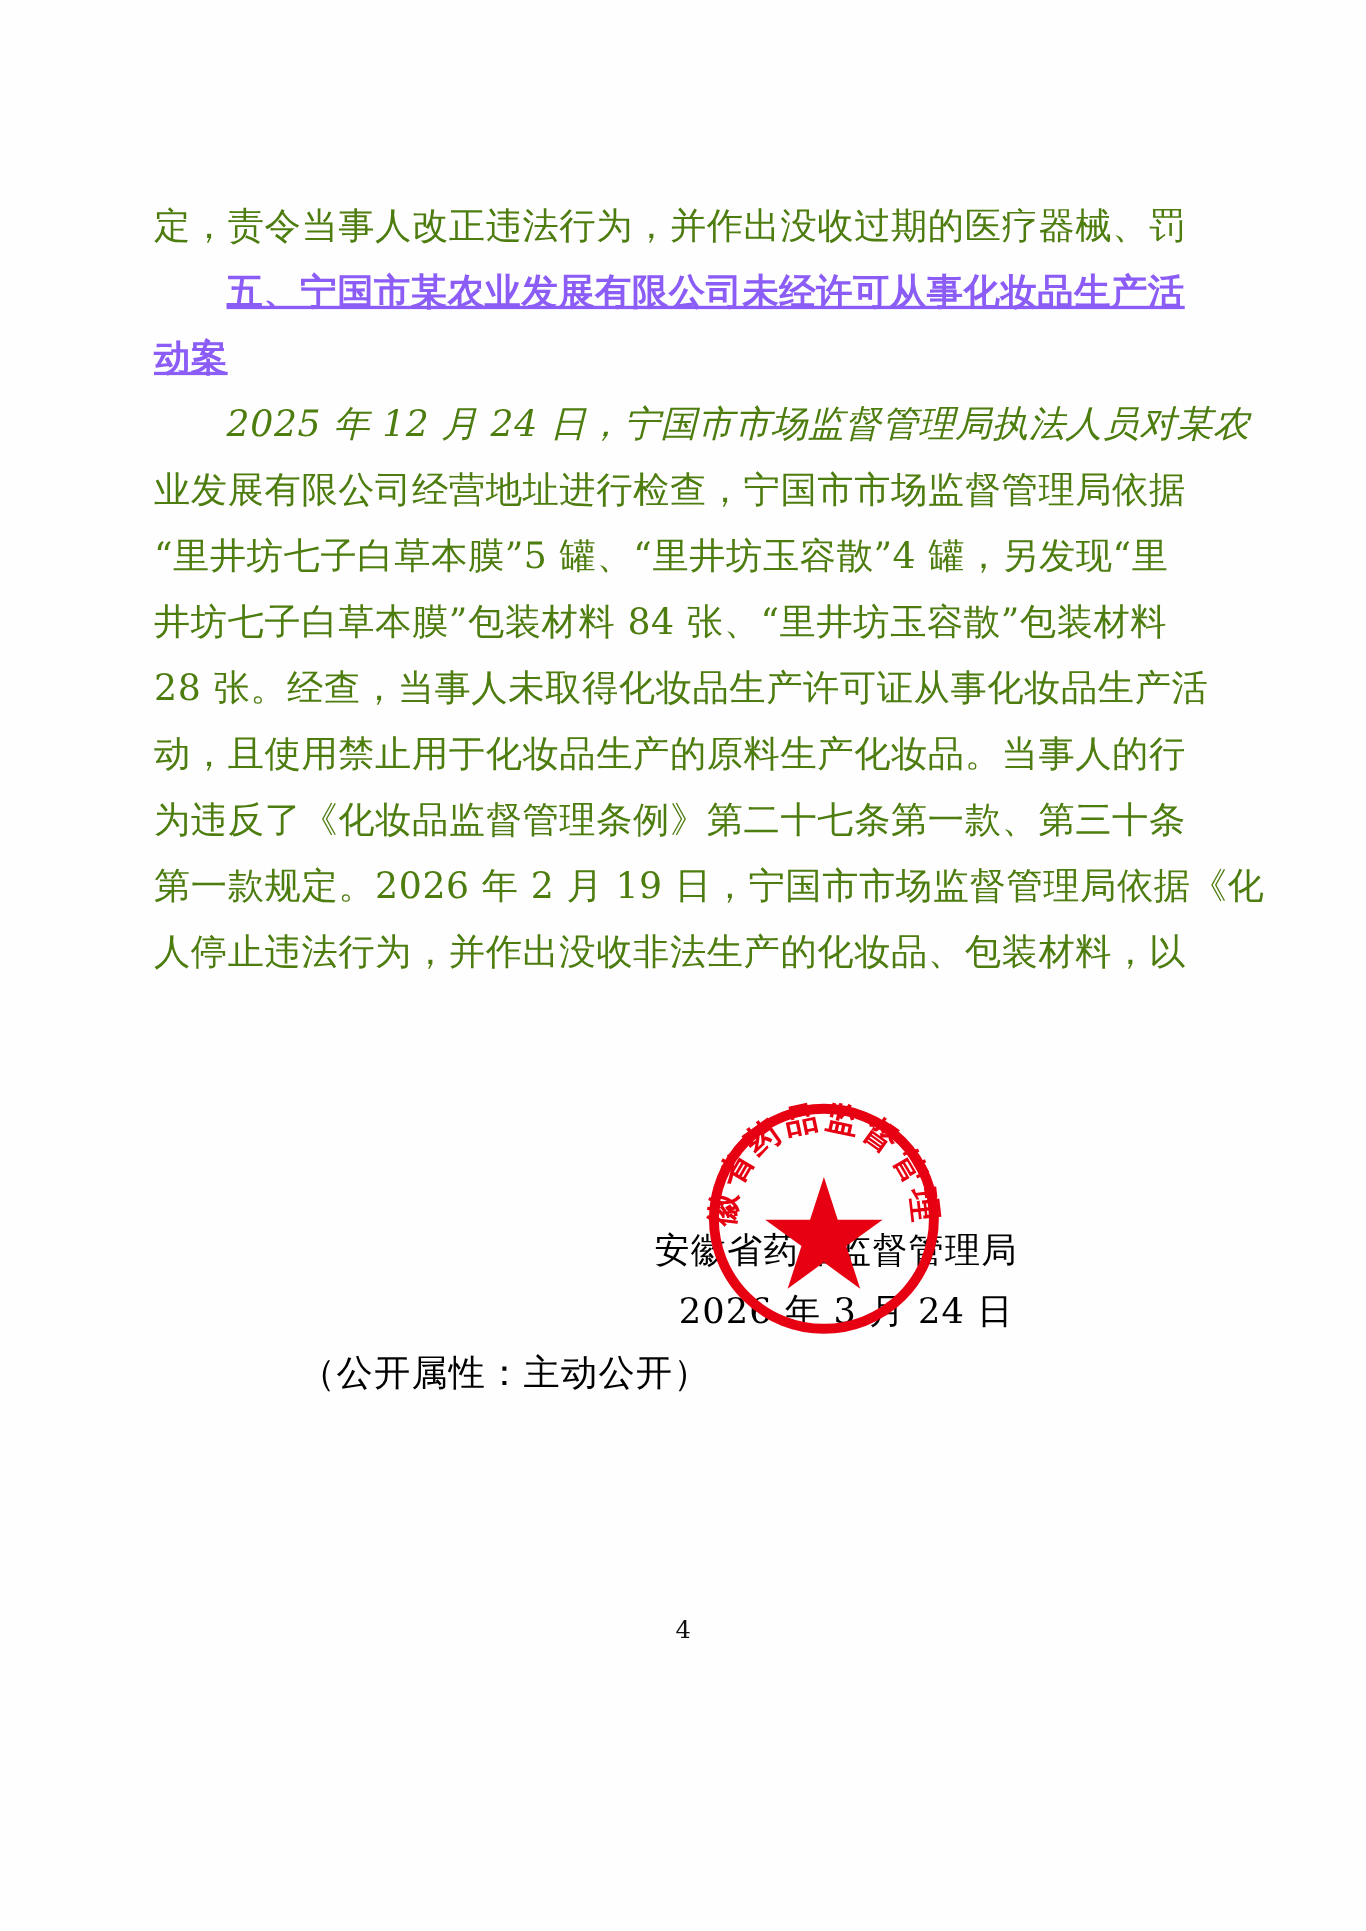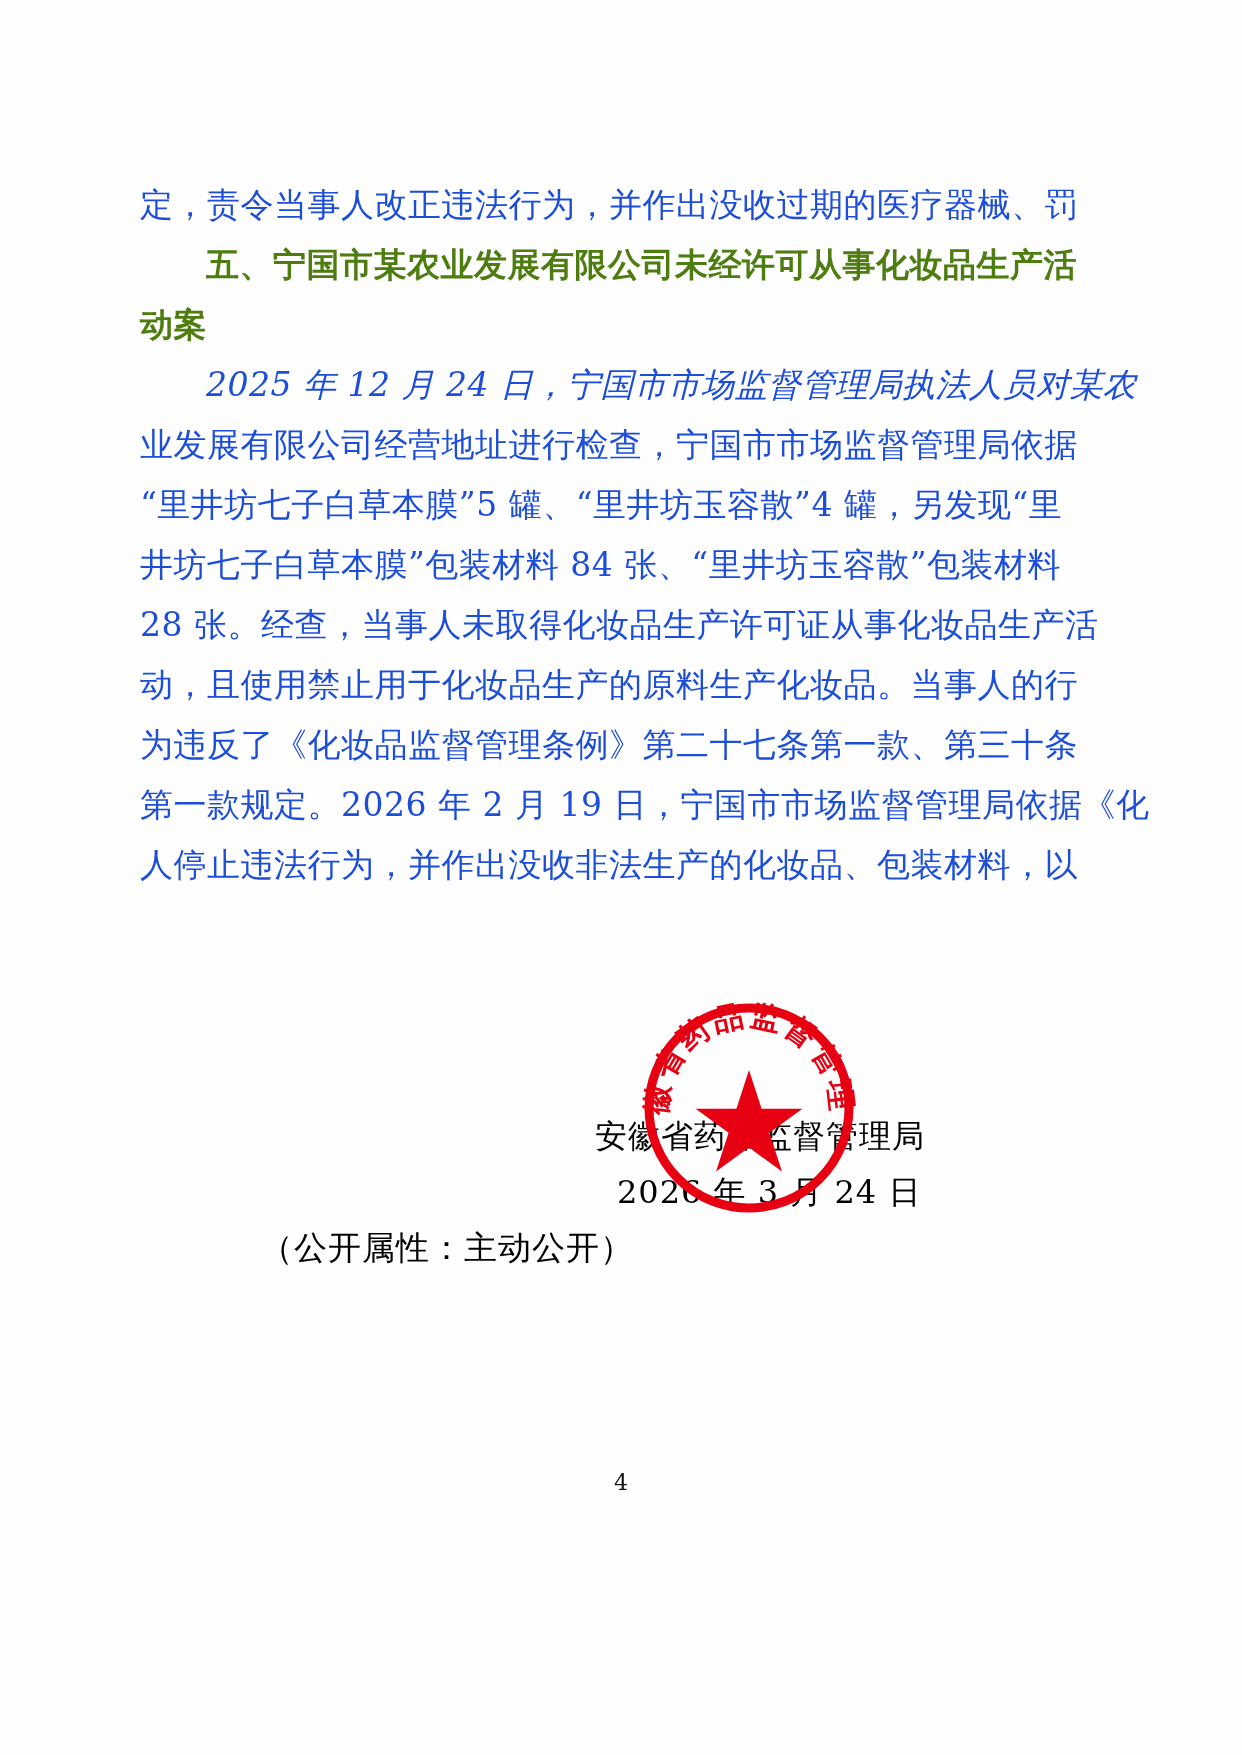--- a/index.html
+++ b/index.html
@@ -28,34 +28,35 @@
     top: 175px;
     width: 845px;
   }
 
   
   .line {
     font-size: 33px;
     line-height: 60px;
     letter-spacing: 0.5px;
     white-space: nowrap;
-    color: #1d4ed8;
+    color: #4d7c0f;
     font-family: "DejaVu Serif", "Liberation Serif", serif;
   }
 
   .para-indent { padding-left: 66px; font-style: italic; }
 
   .heading {
     font-size: 33px;
     line-height: 60px;
     font-weight: bold;
     font-family: "DejaVu Sans", "Liberation Sans", sans-serif;
     letter-spacing: 0.5px;
-    color: #4d7c0f;
+    color: #8b5cf6;
     white-space: nowrap;
+    text-decoration: underline;
   }
   .heading.indent { padding-left: 66px; }
 
   
   .sign-block {
     position: absolute;
     left: 595px;
     top: 1108px;
     width: 330px;
     text-align: left;
@@ -84,21 +85,21 @@
     top: 1000px;
     width: 216px;
     height: 216px;
     z-index: 5;
     pointer-events: none;
   }
   .seal svg { display: block; width: 216px; height: 216px; }
 
   .disclosure {
     position: absolute;
-    left: 260px;
+    left: 272px;
     top: 1218px;
     font-size: 33px;
     line-height: 60px;
     letter-spacing: 1px;
     white-space: nowrap;
     font-family: "DejaVu Serif", "Liberation Serif", serif;
   }
 
   .page-number {
     position: absolute;

